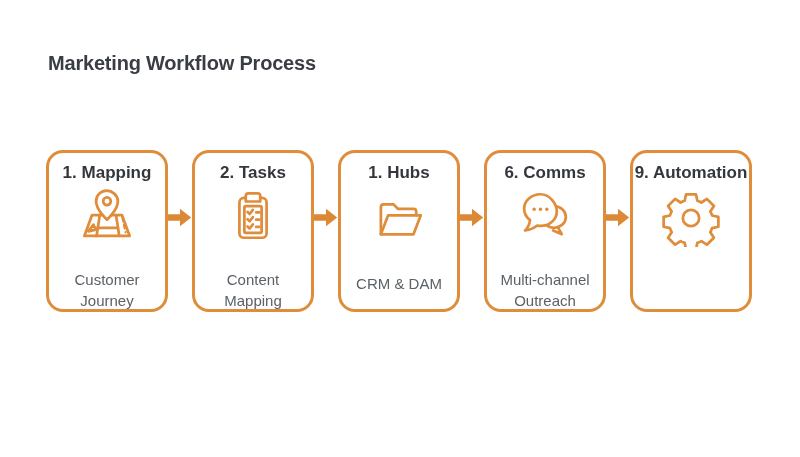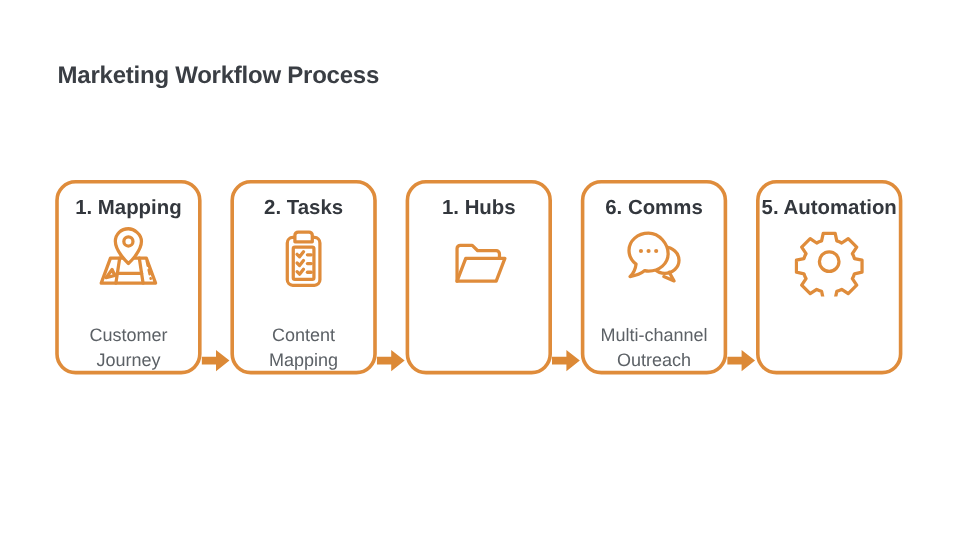--- a/index.html
+++ b/index.html
@@ -24,21 +24,21 @@
     font-size:20px;
     font-weight:bold;
     color:var(--title_text);
     letter-spacing:-0.2px;
   }
   .flow-row{
     position:absolute;
     left:46px;top:150px;
     width:706px;
     display:flex;
-    align-items:flex-end;
+    align-items:flex-start;
   }
   .step-card{
     width:122px;
     height:162px;
     background:#fff;
     border:3px solid var(--accent);
     border-radius:17px;
     display:flex;
     flex-direction:column;
     align-items:center;
@@ -138,20 +138,21 @@
   </div>
 
   <div class="step-card">
     <div class="step-label">1. Hubs</div>
     <div class="step-icon">
       <svg viewBox="0 0 64 64">
         <path class="s" d="M12,50 V20 a3,3 0 0 1 3,-3 h11 l5,5 h17 a3,3 0 0 1 3,3 v4"></path>
         <path class="s" d="M12,50 L20,29 H56 L48,50 Z"></path>
       </svg>
     </div>
+    <div class="step-desc">CRM &amp; DAM</div>
   </div>
 
   <div class="arrow-gap">
     <svg viewBox="0 0 30 24">
         <polygon points="0,8 15,8 15,1 29,12 15,23 15,16 0,16"></polygon>
       </svg>
   </div>
 
   <div class="step-card">
     <div class="step-label">6. Comms</div>
@@ -168,21 +169,21 @@
     <div class="step-desc">Multi-channel Outreach</div>
   </div>
 
   <div class="arrow-gap">
     <svg viewBox="0 0 30 24">
         <polygon points="0,8 15,8 15,1 29,12 15,23 15,16 0,16"></polygon>
       </svg>
   </div>
 
   <div class="step-card">
-    <div class="step-label">5. Automation</div>
+    <div class="step-label">9. Automation</div>
     <div class="step-icon">
       <svg viewBox="0 0 64 64">
         <path class="s" d="M26.5,6 h11 l1.5,7 a20,20 0 0 1 4.5,1.9 l6,-4 7.8,7.8 -4,6 a20,20 0 0 1 1.9,4.5 l7,1.5 v11 l-7,1.5 a20,20 0 0 1 -1.9,4.5 l4,6 -7.8,7.8 -6,-4 a20,20 0 0 1 -4.5,1.9 l-1.5,7 h-11 l-1.5,-7 a20,20 0 0 1 -4.5,-1.9 l-6,4 -7.8,-7.8 4,-6 a20,20 0 0 1 -1.9,-4.5 l-7,-1.5 v-11 l7,-1.5 a20,20 0 0 1 1.9,-4.5 l-4,-6 7.8,-7.8 6,4 a20,20 0 0 1 4.5,-1.9 Z"></path>
         <circle class="s" cx="32" cy="32" r="9"></circle>
       </svg>
     </div>
   </div>
 
 </div>
 

